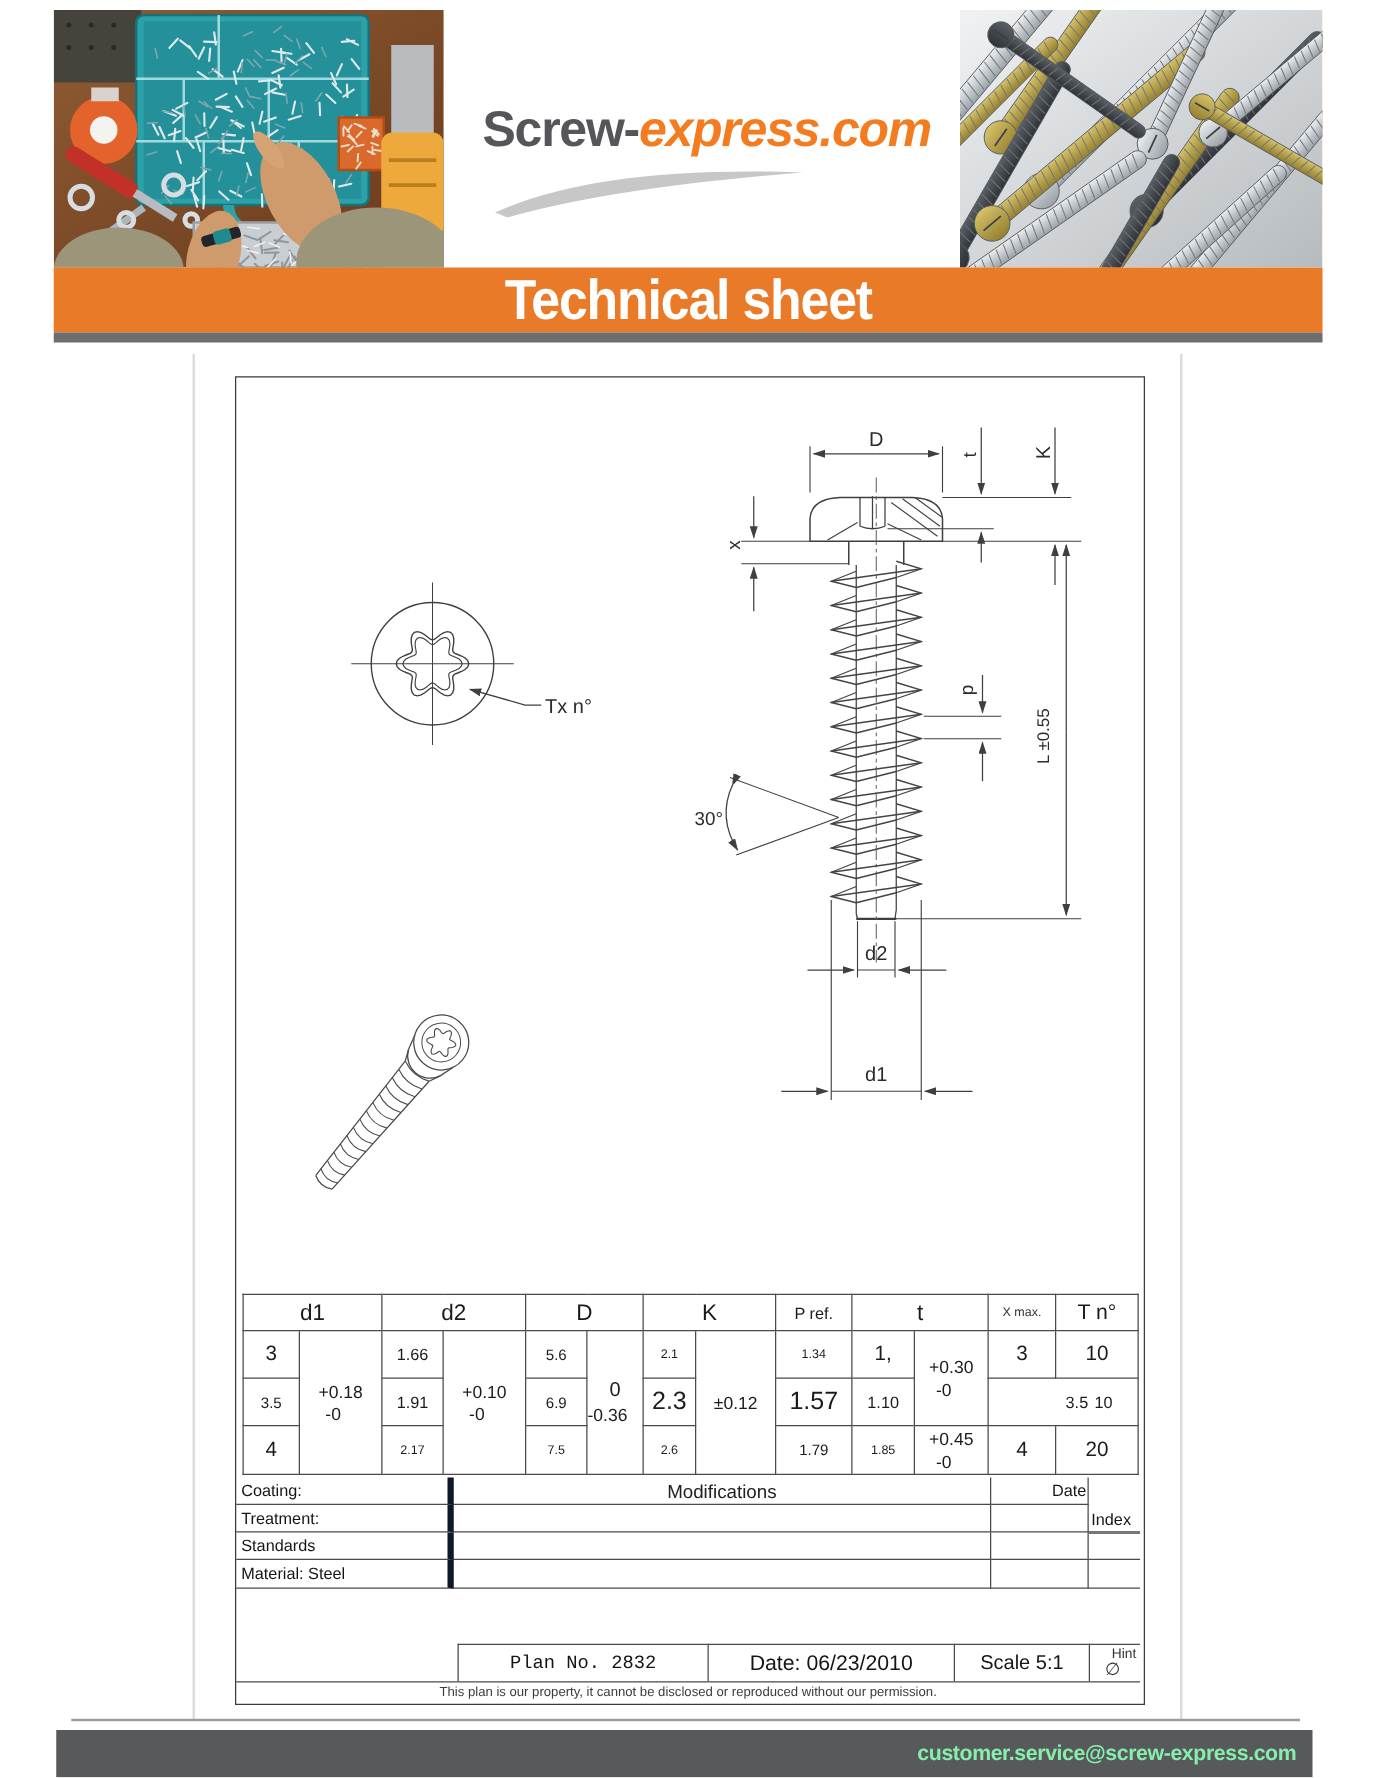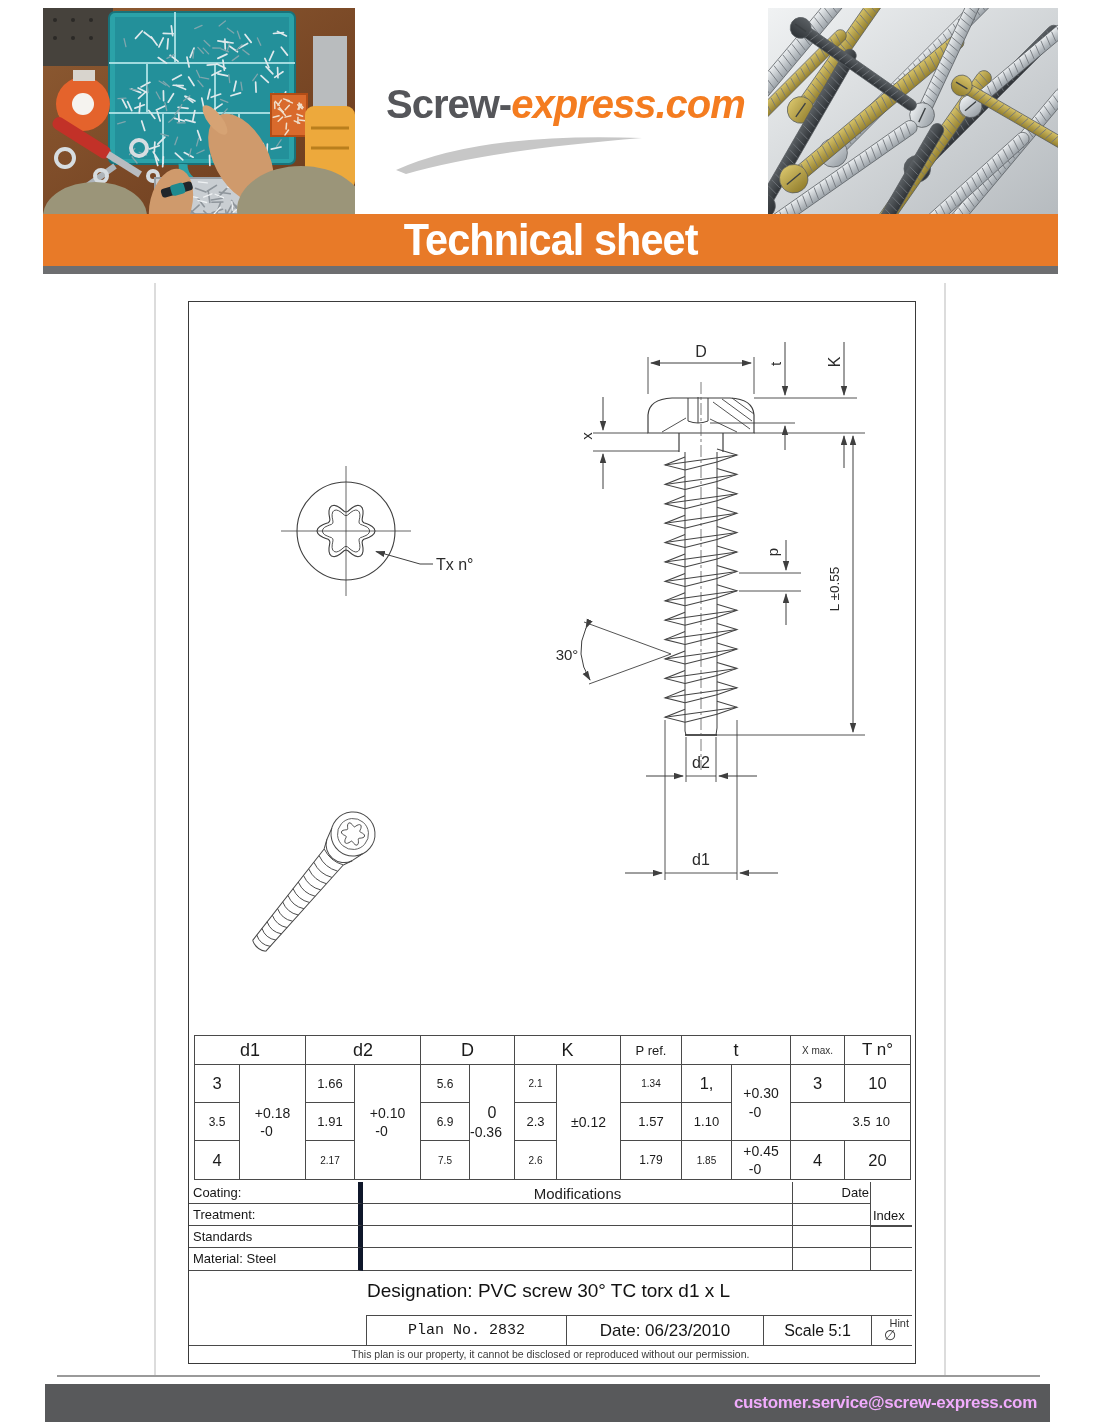--- a/index.html
+++ b/index.html
@@ -23,21 +23,21 @@
   .frame{position:absolute;left:188px;top:301px;width:726px;height:1061px;border:1.5px solid #3a3a3a;background:#fff;}
   #dwg{position:absolute;left:0;top:0;}
   #dwg text{fill:#2b2b2b;font-family:"Liberation Sans",sans-serif;}
   .dt16{font-size:16px;} .dt15{font-size:15px;} .dt13{font-size:13.5px;}
 
   
   .spec{position:absolute;left:5px;top:733px;width:716px;border-collapse:collapse;table-layout:fixed;color:#1b1b1b;}
   .spec td,.spec th{border:1px solid #4a4a4a;text-align:center;vertical-align:middle;padding:0;font-weight:normal;overflow:hidden;}
   .spec th{font-size:18px;}
   .spec th.h13{font-size:13px;} .spec th.h10{font-size:10px;color:#333;} .spec th.h17{font-size:17px;}
-  .c11{font-size:10px}.c12{font-size:12px}.c13{font-size:13px}.c15{font-size:13px}.c16{font-size:16.5px}
+  .c11{font-size:10px}.c12{font-size:12px}.c13{font-size:13px}.c15{font-size:20px}.c16{font-size:16.5px}
   .tol{font-size:14px;line-height:1.3;}
   .tol .l2{transform:translateX(-6px);}
   .xt-merge span.xa{display:inline-block;width:50%;text-align:right;}
   .xt-merge span.xb{display:inline-block;padding-left:5px;text-align:left;}
 
   
   .tblock{position:absolute;left:0;top:880px;width:723px;height:178px;font-size:13px;color:#151515;}
   .tb-cell{position:absolute;box-sizing:border-box;border-right:5px solid #0f172a;border-bottom:1px solid #4a4a4a;padding:3px 0 0 4px;}
   .tb-mid{position:absolute;box-sizing:border-box;border-right:1px solid #4a4a4a;border-bottom:1px solid #4a4a4a;}
   .tb-plain{position:absolute;box-sizing:border-box;border-bottom:1px solid #4a4a4a;}
@@ -46,21 +46,21 @@
   .tb-index{font-size:13px;padding:3px 0 0 2px;margin-top:23px;}
   .tb-desig{position:absolute;left:0;top:89px;width:723px;height:44px;font-size:19px;color:#111;padding:9px 0 0 178px;box-sizing:border-box;}
   .tb-box{position:absolute;top:133px;height:30px;box-sizing:border-box;border-top:1px solid #4a4a4a;border-left:1px solid #4a4a4a;text-align:center;}
   .tb-box.b15{font-size:15px;line-height:30px;font-family:Liberation Mono, monospace;} .tb-box.b17{font-size:17px;line-height:30px;} .tb-box.b16{font-size:16px;line-height:30px;}
   .hintlbl{position:absolute;right:3px;top:1px;font-size:11px;color:#333;}
   .hintsym{position:absolute;left:12px;top:11px;font-size:14px;color:#333;}
   .tb-copy{position:absolute;left:0;top:163px;width:723px;height:15px;border-top:1px solid #4a4a4a;box-sizing:border-box;text-align:center;font-size:10.5px;color:#3c3c3c;padding-top:2px;}
 
   
   .foot-line{position:absolute;left:57px;top:1375px;width:983px;height:2px;background:#9a9a9a;}
-  .foot-bar{position:absolute;left:45px;top:1384px;width:1005px;height:38px;background:#58595b;color:#f0abfc;text-align:right;}
+  .foot-bar{position:absolute;left:45px;top:1384px;width:1005px;height:38px;background:#58595b;color:#86efac;text-align:right;}
   .foot-bar span{display:inline-block;font-size:17px;font-weight:bold;line-height:38px;padding-right:13px;letter-spacing:-0.3px;}
 </style>
 </head>
 <body>
 
 <div class="page">
 
   <svg id="photoL" class="photo" viewBox="0 0 312 206">
     <defs>
       <linearGradient id="wood" x1="0" y1="0" x2="1" y2="1">
@@ -1128,21 +1128,20 @@
       <div class="tb-mid tb-date" style="left:604px;top:0;width:78px;height:22px">Date</div>
       <div class="tb-mid" style="left:604px;top:22px;width:78px;height:22px"></div>
       <div class="tb-mid" style="left:604px;top:44px;width:78px;height:22px"></div>
       <div class="tb-mid" style="left:604px;top:66px;width:78px;height:23px"></div>
 
       <div class="tb-plain tb-index" style="left:682px;top:0;width:41px;height:22px">Index</div>
       <div class="tb-plain" style="left:682px;top:22px;width:41px;height:22px"></div>
       <div class="tb-plain" style="left:682px;top:44px;width:41px;height:22px"></div>
       <div class="tb-plain" style="left:682px;top:66px;width:41px;height:23px"></div>
 
-      <div class="tb-desig">Designation: PVC screw 30° TC torx d1 x L</div>
 
       <div class="tb-box b15" style="left:177px;width:200px">Plan No. 2832</div>
       <div class="tb-box b17" style="left:377px;width:197px">Date: 06/23/2010</div>
       <div class="tb-box b16" style="left:574px;width:108px">Scale 5:1</div>
       <div class="tb-box" style="left:682px;width:41px">
         <span class="hintlbl">Hint</span>
         <span class="hintsym">∅</span>
       </div>
 
       <div class="tb-copy">This plan is our property, it cannot be disclosed or reproduced without our permission.</div>

